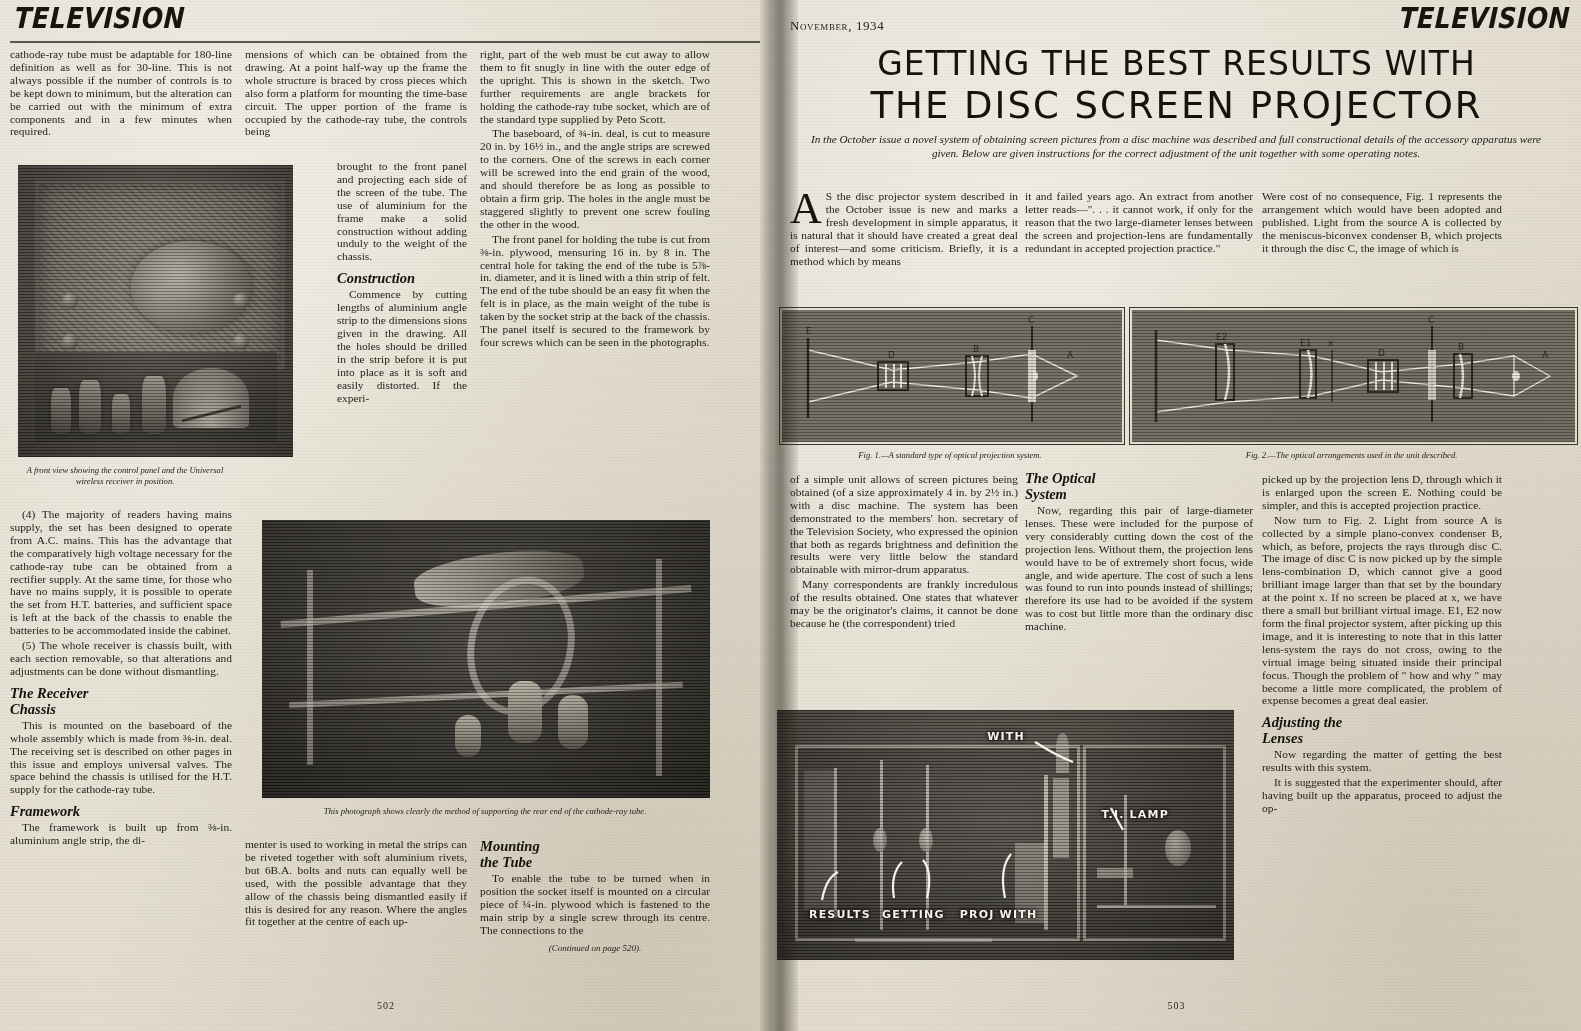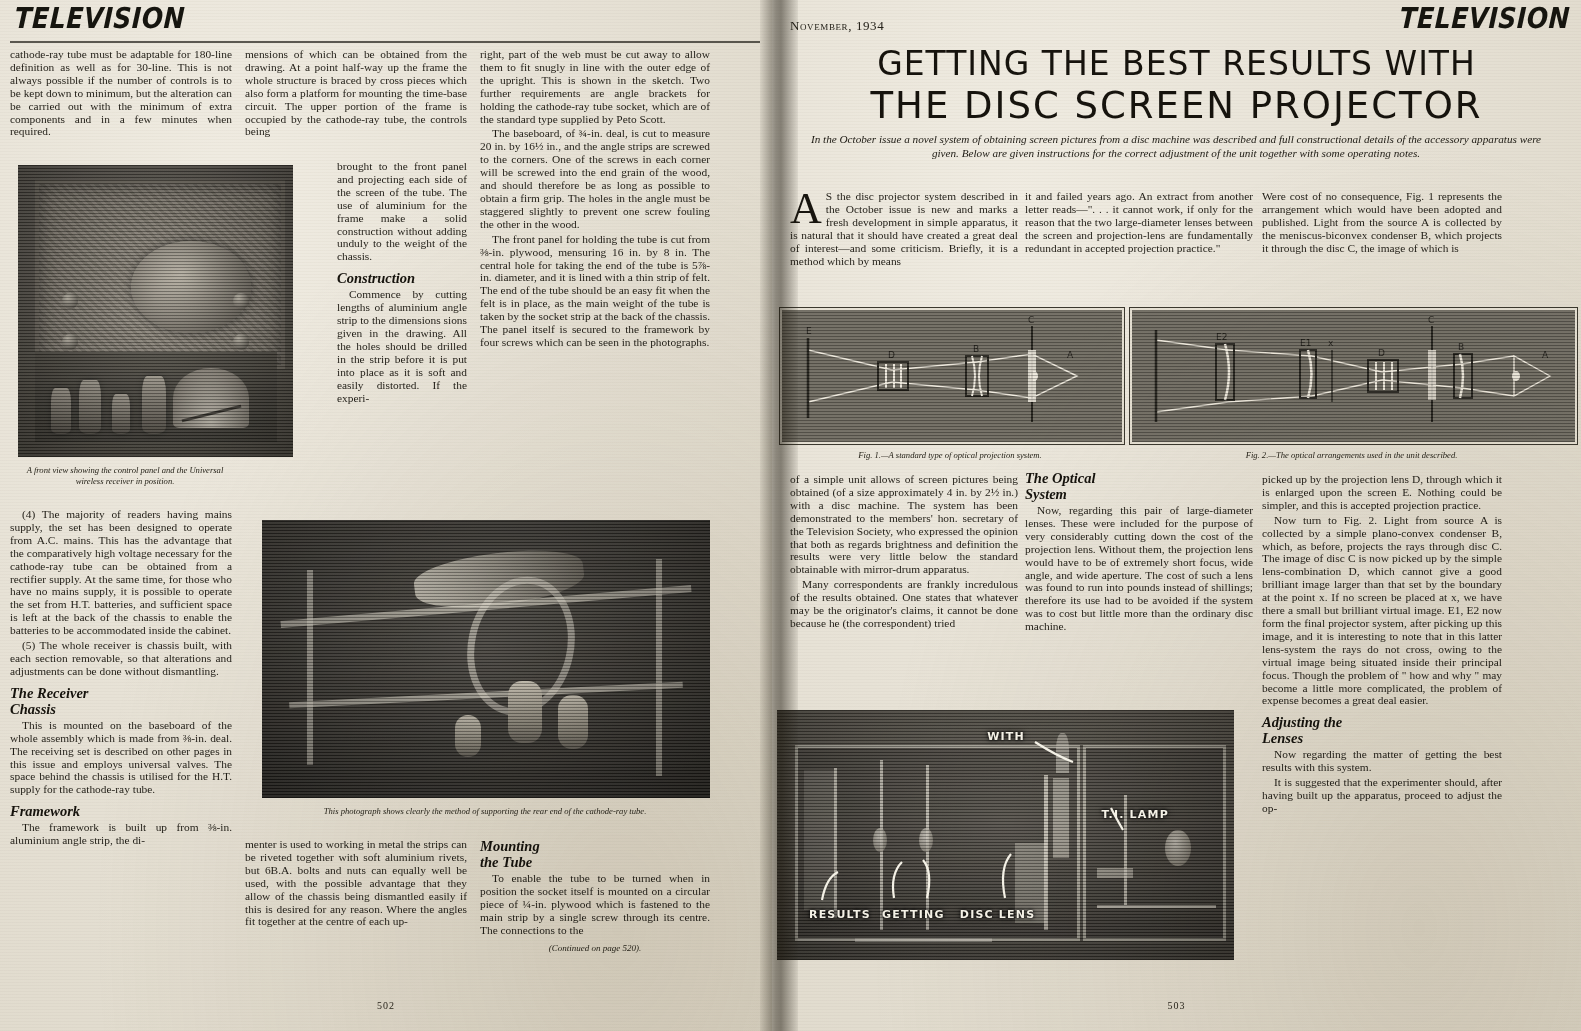--- a/index.html
+++ b/index.html
@@ -407,21 +407,21 @@
       <div class="plate" style="left:60.5%;top:27%;width:3.4%;height:32%;opacity:.8;"></div>
 
       <div class="lens" style="left:85%;top:48%;width:26px;height:36px;opacity:.85;"></div>
       <div class="rod" style="left:76%;top:34%;width:3px;height:44%;"></div>
       <div class="rod" style="left:70%;top:78%;width:26%;height:3px;"></div>
       <div class="plate" style="left:70%;top:63%;width:8%;height:4%;opacity:.8;"></div>
       <div class="rod" style="left:17%;top:91%;width:30%;height:4px;"></div>
 
       <span class="ph-label" style="left:7%;top:79%;">RESULTS</span>
       <span class="ph-label" style="left:23%;top:79%;">GETTING</span>
-      <span class="ph-label" style="left:40%;top:79%;">DISC LENS</span>
+      <span class="ph-label" style="left:40%;top:79%;">PROJ WITH</span>
       <span class="ph-label" style="left:46%;top:8%;">WITH</span>
       <span class="ph-label" style="left:71%;top:39%;">T.I. LAMP</span>
 
       <svg class="ph-arrow" style="left:0;top:0;width:457px;height:250px;" viewBox="0 0 457 250">
         <path d="M45 190 q4 -22 16 -28" stroke="#f4f1e6" stroke-width="2.2" fill="none"></path>
         <path d="M117 188 q-4 -24 8 -36" stroke="#f4f1e6" stroke-width="2.2" fill="none"></path>
         <path d="M150 188 q6 -26 -4 -38" stroke="#f4f1e6" stroke-width="2.2" fill="none"></path>
         <path d="M228 188 q-6 -30 6 -44" stroke="#f4f1e6" stroke-width="2.2" fill="none"></path>
         <path d="M258 32 q22 14 38 20" stroke="#f4f1e6" stroke-width="2.2" fill="none"></path>
         <path d="M346 120 q -8 -14 -12 -22" stroke="#f4f1e6" stroke-width="2.2" fill="none"></path>

